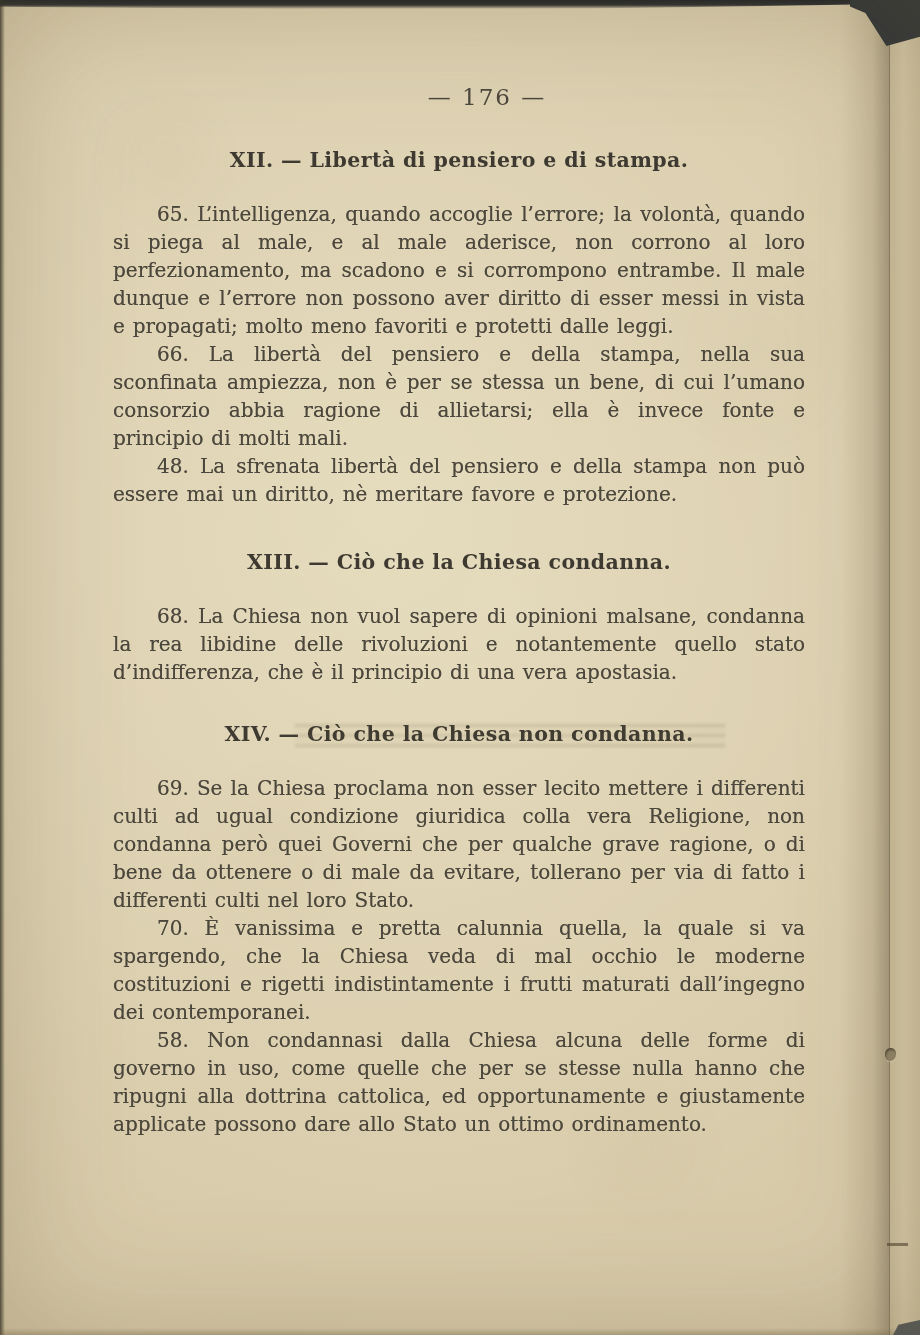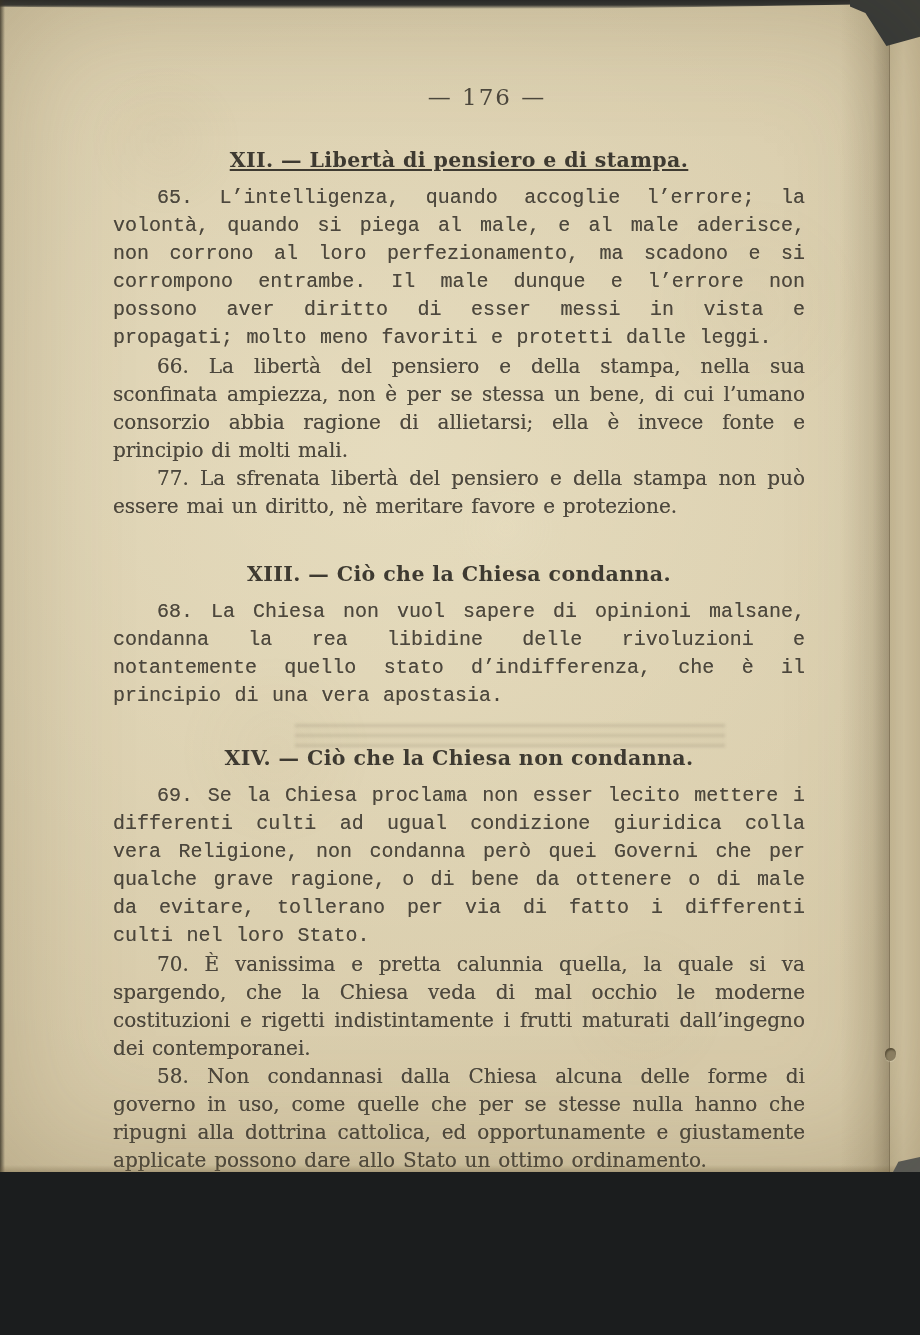--- a/index.html
+++ b/index.html
@@ -1,19 +1,19 @@
 <!DOCTYPE html>
 <html style="--paper: #d6c9a8; --paper-light: #dbcfae; --paper-dark: #c5b791; --ink: #4c473d; --heading-ink: #3e3a31; --edge-dark: #1f2225;"><head>
 <meta charset="utf-8">
 <style>
   html, body { margin: 0; padding: 0; background: #1b1d1e; }
   .scene {
     position: relative;
     width: 920px;
-    height: 1172px;
+    height: 1335px;
     overflow: hidden;
     font-family: "DejaVu Serif", "Liberation Serif", serif;
     background:
       radial-gradient(ellipse 130% 95% at 42% 38%, rgba(255,250,228,0.30), rgba(255,250,228,0) 62%),
       radial-gradient(ellipse 150% 125% at 50% 50%, var(--paper-light, #dbcfae) 0%, var(--paper, #d6c9a8) 55%, var(--paper-dark, #c5b791) 100%);
   }
   .scene::after {
     content: "";
     position: absolute; inset: 0;
     pointer-events: none;
@@ -46,34 +46,34 @@
   }
 
   .heading {
     margin: 0; padding: 0;
     text-align: center;
     font-size: 20.5px;
     font-weight: bold;
     letter-spacing: 0.4px;
     color: var(--heading-ink, #3e3a31);
   }
-  .h-xii  { margin-top: 38px; text-decoration: underline; }
+  .h-xii  { margin-top: 38px; }
   .h-xiii { margin-top: 42px; }
   .h-xiv  { margin-top: 36px; }
 
   .para {
     margin: 0; padding: 0;
     font-size: 20px;
     line-height: 28px;
     text-align: justify;
     text-indent: 44px;
     word-spacing: 1.5px;
     text-shadow: 0 0 0.5px rgba(62, 56, 44, 0.55);
   }
-  .heading + .para { margin-top: 12px; font-family: Liberation Mono, monospace; }
+  .heading + .para { margin-top: 28px; }
 
   
   .ghost {
     position: absolute;
     left: 295px; top: 724px;
     width: 430px; height: 24px;
     background: repeating-linear-gradient(
       to bottom,
       rgba(92, 80, 58, 0.16) 0 3px,
       rgba(92, 80, 58, 0.02) 3px 10px);
@@ -143,21 +143,21 @@
 
 <div class="scene">
   <div class="grain"></div>
 
   <div class="content">
     <div class="pageno">— 176 —</div>
 
     <h2 class="heading h-xii">XII. — Libertà di pensiero e di stampa.</h2>
     <p class="para">65. L’intelligenza, quando accoglie l’errore; la volontà, quando si piega al male, e al male aderisce, non corrono al loro perfezionamento, ma scadono e si corrompono entrambe. Il male dunque e l’errore non possono aver diritto di esser messi in vista e propagati; molto meno favoriti e protetti dalle leggi.</p>
     <p class="para">66. La libertà del pensiero e della stampa, nella sua sconfinata ampiezza, non è per se stessa un bene, di cui l’umano consorzio abbia ragione di allietarsi; ella è invece fonte e principio di molti mali.</p>
-    <p class="para">77. La sfrenata libertà del pensiero e della stampa non può essere mai un diritto, nè meritare favore e protezione.</p>
+    <p class="para">48. La sfrenata libertà del pensiero e della stampa non può essere mai un diritto, nè meritare favore e protezione.</p>
 
     <h2 class="heading h-xiii">XIII. — Ciò che la Chiesa condanna.</h2>
     <p class="para">68. La Chiesa non vuol sapere di opinioni malsane, condanna la rea libidine delle rivoluzioni e notantemente quello stato d’indifferenza, che è il principio di una vera apostasia.</p>
 
     <h2 class="heading h-xiv">XIV. — Ciò che la Chiesa non condanna.</h2>
     <p class="para">69. Se la Chiesa proclama non esser lecito mettere i differenti culti ad ugual condizione giuridica colla vera Religione, non condanna però quei Governi che per qualche grave ragione, o di bene da ottenere o di male da evitare, tollerano per via di fatto i differenti culti nel loro Stato.</p>
     <p class="para">70. È vanissima e pretta calunnia quella, la quale si va spargendo, che la Chiesa veda di mal occhio le moderne costituzioni e rigetti indistintamente i frutti maturati dall’ingegno dei contemporanei.</p>
     <p class="para">58. Non condannasi dalla Chiesa alcuna delle forme di governo in uso, come quelle che per se stesse nulla hanno che ripugni alla dottrina cattolica, ed opportunamente e giustamente applicate possono dare allo Stato un ottimo ordinamento.</p>
   </div>
 

